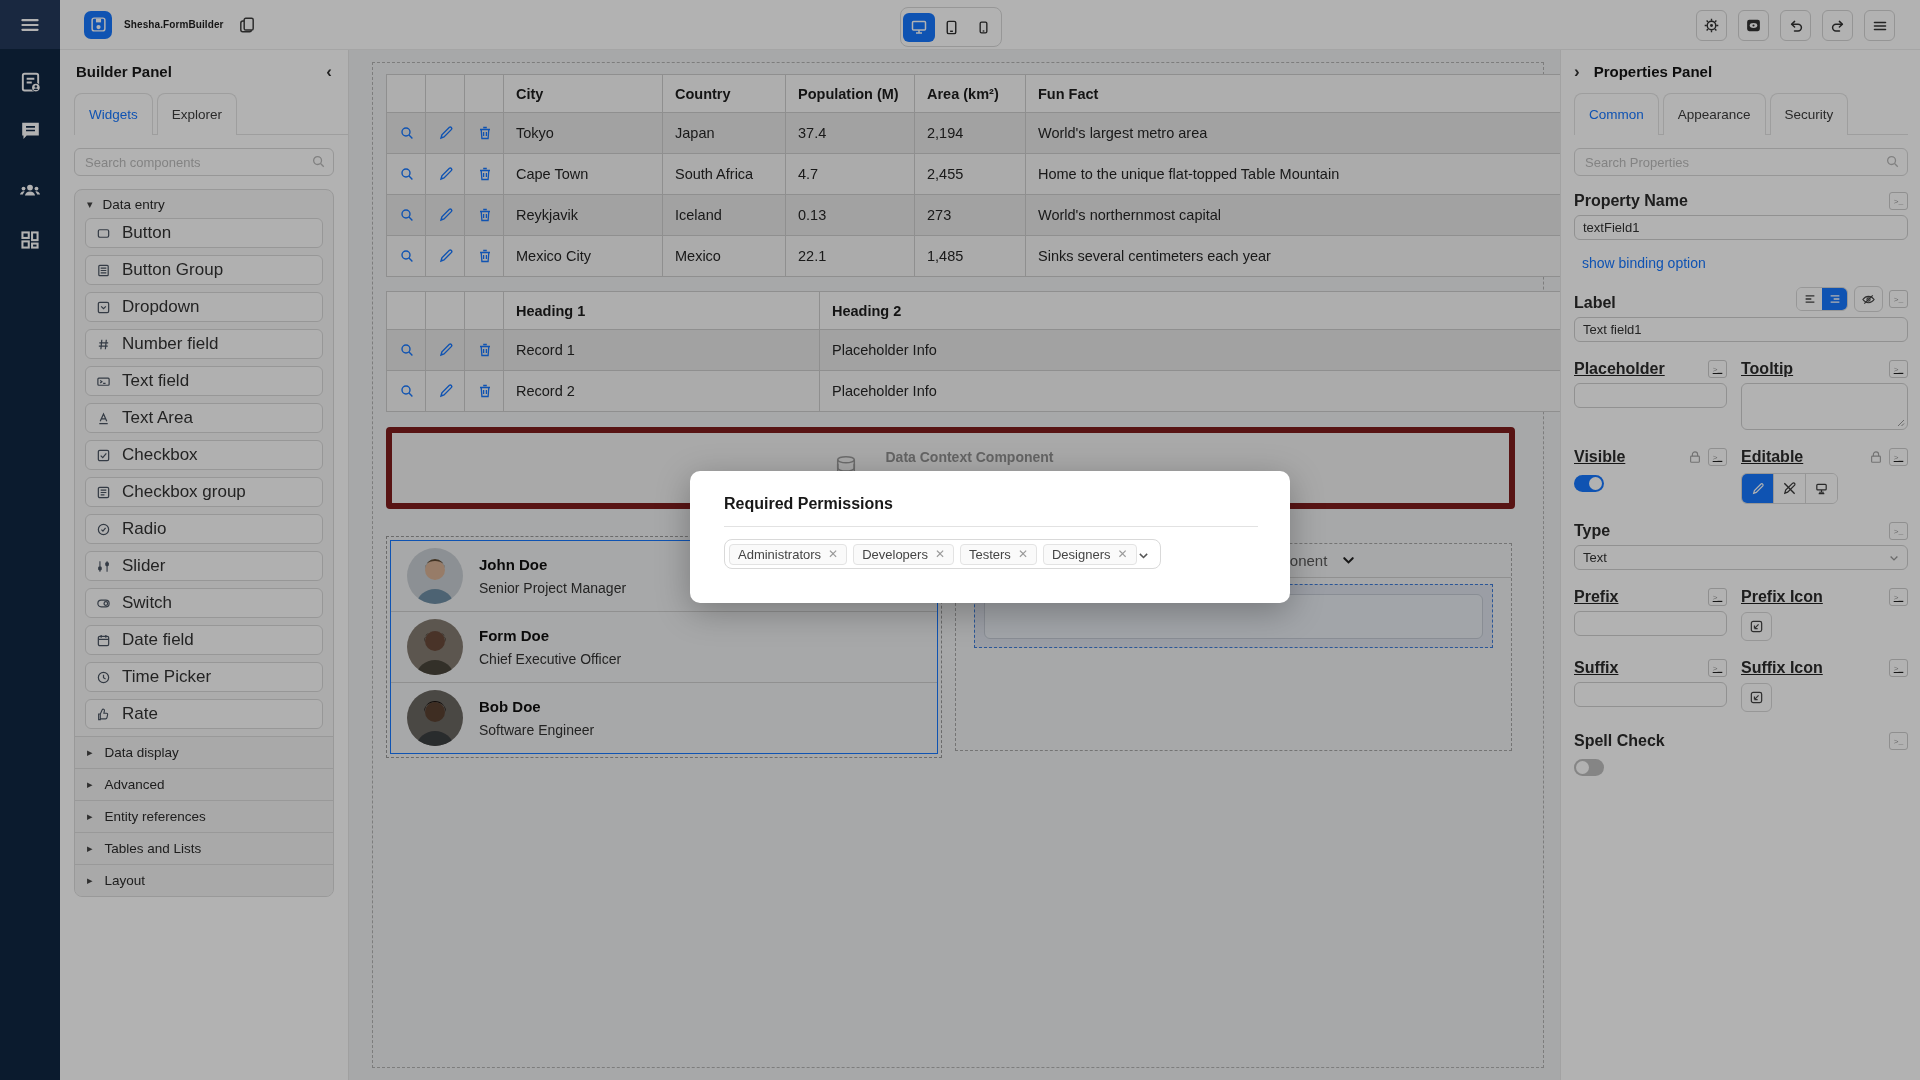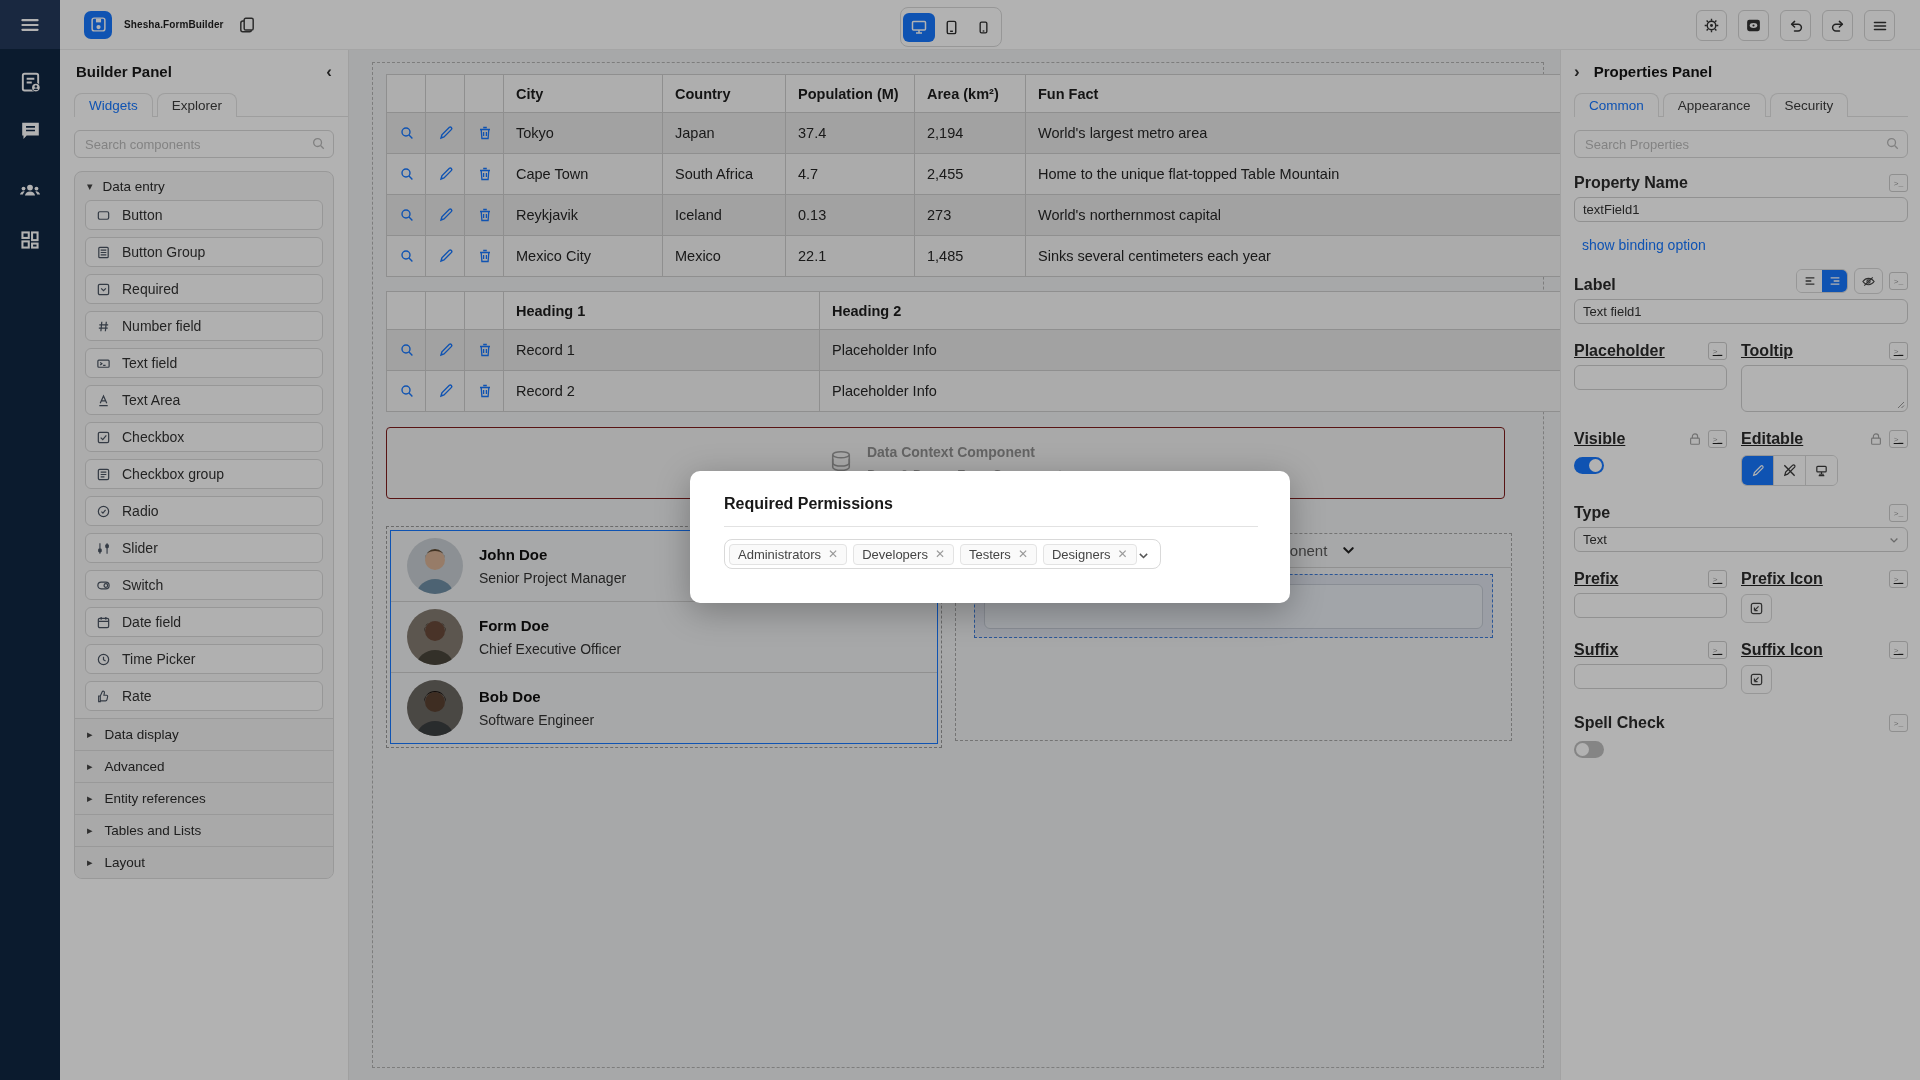--- a/index.html
+++ b/index.html
@@ -27,49 +27,49 @@
   .devseg.active{background:#1677ff;color:#fff;}
   .tb-actions{position:absolute;right:25px;top:10px;display:flex;gap:11px;}
   .tb-btn{width:29px;height:29px;border:1px solid #d6d6d6;border-radius:6px;background:#fff;
           display:flex;align-items:center;justify-content:center;color:#333;cursor:pointer;}
   
   .builder{position:absolute;left:60px;top:49px;width:288px;bottom:0;background:#fff;border-right:1px solid #e6e6e6;z-index:3;}
   .bp-head{display:flex;align-items:flex-end;justify-content:space-between;padding:14px 16px 0 16px;}
   .bp-title{font-size:15px;font-weight:700;color:#1a1a1a;}
   .collapse{font-size:17px;font-weight:700;color:#333;cursor:pointer;line-height:1;}
   .tabsrow{display:flex;margin:12px 0 0 14px;border-bottom:1px solid #e3e3e3;padding-right:14px;}
-  .tab{font-size:13.5px;padding:4px 14px;border:1px solid #e3e3e3;border-bottom:none;border-radius:8px 8px 0 0;
+  .tab{font-size:13.5px;padding:13px 14px;border:1px solid #e3e3e3;border-bottom:none;border-radius:8px 8px 0 0;
        background:#fff;color:#3d3d3d;margin-right:4px;cursor:pointer;position:relative;top:1px;}
   .tab.active{color:#1677ff;}
   .srch{position:relative;margin:13px 14px 0 14px;}
   .srch input{width:100%;box-sizing:border-box;height:28px;border:1px solid #d9d9d9;border-radius:6px;
               font-size:13px;padding:0 28px 0 10px;color:#333;outline:none;font-family:inherit;background:#fff;}
   .srch input::placeholder{color:#bcbcbc;}
   .srch .mag{position:absolute;right:8px;top:6px;color:#b9b9b9;}
   .wcard{margin:13px 14px 0 14px;background:#f6f6f6;border:1px solid #dcdcdc;border-radius:8px;overflow:hidden;}
   .ghead{display:flex;align-items:center;gap:10px;padding:7px 12px 6px 12px;font-size:13.5px;color:#2c2c2c;cursor:pointer;}
   .gcaret{font-size:11px;color:#444;}
   .witem{height:28px;margin:0 10px 7px 10px;background:#fdfdfd;border:1px solid #d9d9d9;border-radius:6px;
-         display:flex;align-items:center;gap:11px;padding:0 10px;font-size:14px;color:#333;cursor:grab;}
+         display:flex;align-items:center;gap:11px;padding:0 10px;font-size:17px;color:#333;cursor:grab;}
   .witem svg{flex:none;}
   .sect{height:31px;border-top:1px solid #dcdcdc;display:flex;align-items:center;gap:12px;
         padding:0 12px;font-size:13.5px;color:#2c2c2c;cursor:pointer;background:#f2f2f2;}
   .scaret{font-size:11px;color:#444;}
   
   .canvas{position:absolute;left:348px;top:49px;right:360px;bottom:0;background:#f0f1f2;}
   .frame{position:absolute;left:24px;top:13px;right:16px;bottom:12px;border:1px dashed #b3b3b3;padding:11px 13px;}
   table.dt{border-collapse:collapse;width:1337px;table-layout:fixed;background:#f5f5f5;}
   table.dt th,table.dt td{border:1px solid #cdcdcd;font-size:14.5px;padding:0 12px;overflow:hidden;white-space:nowrap;}
   table.dt th{height:37px;text-align:left;font-weight:700;color:#1d1d1d;background:#fafafa;}
   table.dt td{height:40px;color:#262626;}
   table.dt tbody tr:nth-child(odd){background:#e9e9e9;}
   table.dt tbody tr:nth-child(even){background:#f5f5f5;}
   td.act{text-align:center;padding:0;cursor:pointer;}
-  .ctx{margin-top:15px;width:1117px;height:70px;border:1px solid #7f1d1d;border-radius:4px;background:#f2f2f2;
-       display:flex;align-items:center;justify-content:center;gap:14px;}
+  .ctx{margin-top:15px;width:1117px;height:70px;border:6px solid #7f1d1d;border-radius:4px;background:#f2f2f2;
+       display:flex;align-items:center;justify-content:center;gap:14px;text-align:center;}
   .ctx-txt .l1{font-size:14px;font-weight:700;color:#909090;}
   .ctx-txt .l2{font-size:13.5px;color:#9a9a9a;margin-top:7px;}
   .prow2{display:flex;margin-top:27px;gap:13px;align-items:center;}
   .selwrap{border:1px dashed #9a9a9a;padding:3px;width:556px;box-sizing:border-box;}
   .people{border:1.5px solid #1677ff;background:#f0f1f2;}
   .person{display:flex;align-items:center;gap:16px;padding:7px 16px;height:56px;}
   .person + .person{border-top:1px solid #cfcfcf;}
   .avatar{width:56px;height:56px;border-radius:50%;overflow:hidden;flex:none;}
   .pname{font-size:15px;font-weight:700;color:#111;}
   .prole{font-size:14px;color:#333;margin-top:7px;}
@@ -322,21 +322,21 @@
           </span>
         <span>Button Group</span>
       </div>
       <div class="witem">
         <span>
             <svg width="15" height="15" viewBox="0 0 16 16" fill="none" stroke="#4b5563" stroke-width="1.3">
               <rect x="2.5" y="2.5" width="11" height="11" rx="1.5"></rect>
               <path d="M5.5 6.8 8 9.3l2.5-2.5"></path>
             </svg>
           </span>
-        <span>Required</span>
+        <span>Dropdown</span>
       </div>
       <div class="witem">
         <span>
             <svg width="15" height="15" viewBox="0 0 16 16" fill="none" stroke="#4b5563" stroke-width="1.3">
               <path d="M6.2 3 5.2 13M11 3l-1 10M3.5 6.2h9.5M3 9.8h9.5"></path>
             </svg>
           </span>
         <span>Number field</span>
       </div>
       <div class="witem">

